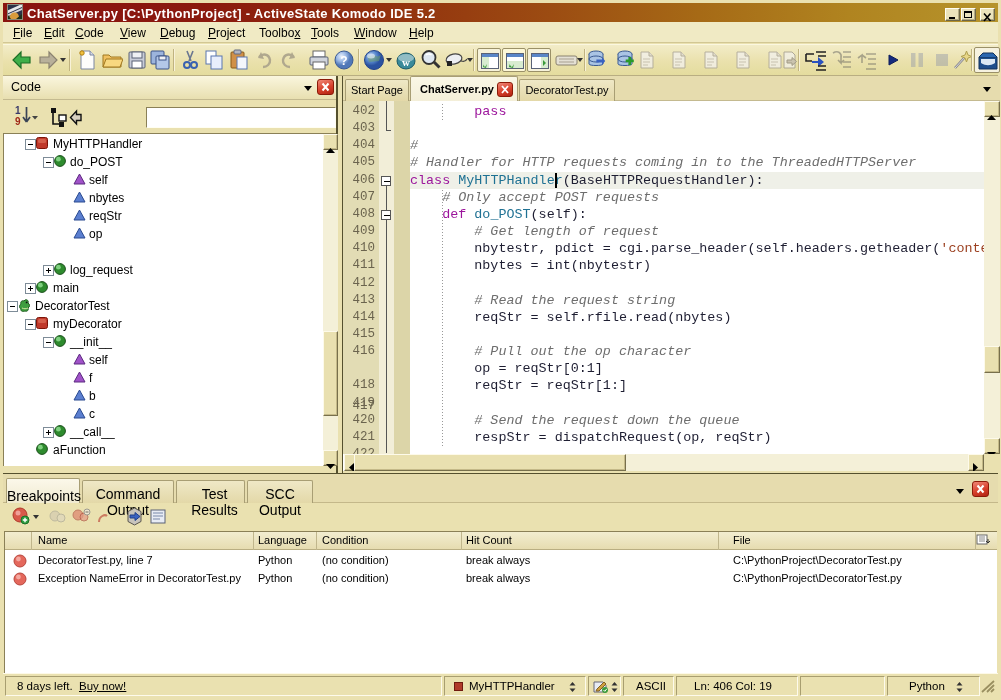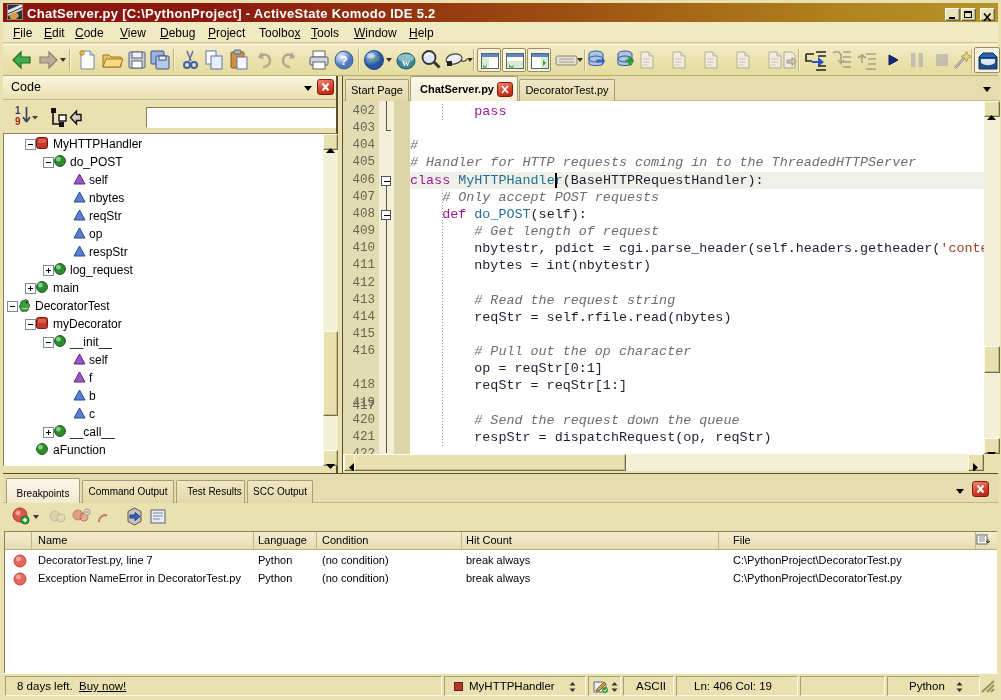--- a/index.html
+++ b/index.html
@@ -60,21 +60,21 @@
 #foldcol { left:36px; top:25px; width:15px; height:353px; background:#f2eed8; }
 #markcol { left:51px; top:25px; width:16px; height:353px; background:#dcd5a8; }
 #codearea { left:67px; top:25px; width:574px; height:353px; background:#fff; overflow:hidden; }
 .cl { position:absolute; left:0; font-family:"Liberation Mono",monospace; font-size:13.4px; white-space:pre; color:#1e1e32; }
 .gl { position:absolute; right:4px; font-family:"Liberation Mono",monospace; font-size:12.5px; color:#6b644e; }
 .kw { color:#9c159c; } .cls { color:#1f7193; } .cmt { color:#6e6e6e; font-style:italic; } .str { color:#9c4121; }
 #vsb { left:641px; top:25px; width:16px; height:353px; }
 #hsb { left:1px; top:378px; width:640px; height:17px; }
 #bottompanel { left:3px; top:473px; width:995px; height:200px; background:#eae1b0;
   border-top:1px solid #55502e; }
-.btab { position:absolute; top:6px; height:23px; font-size:10px;
+.btab { position:absolute; top:6px; height:23px; font-size:14px;
   background:linear-gradient(to bottom,#efe8c6,#e3d8a8);
   border:1px solid #a89e74; border-bottom:none; border-radius:2px 2px 0 0;
   padding:5px 9px 0 9px; }
 .btab.active { top:4px; height:25px; background:linear-gradient(to bottom,#fbf8ea,#f0ead0); padding-top:9px; }
 #bp-tabbar { left:0; top:0; width:995px; height:29px; border-bottom:1px solid #c4b88a; background:#e6dcae; }
 #bp-toolbar { left:0; top:29px; width:995px; height:27px; }
 #bp-table { left:1px; top:57px; width:993px; height:142px; background:#fff;
   border-top:1px solid #8a8057; border-left:1px solid #8a8057; }
 #bp-header { position:absolute; left:0; top:0; width:992px; height:18px;
   background:linear-gradient(to bottom,#f2edd0,#e6dcb0); border-bottom:1px solid #b9ae82; font-size:11px; }
@@ -406,28 +406,20 @@
         <span class="tlabel" style="left:85px;">reqStr</span>
       </div>
 <div class="trow" style="top:91px;">
         <span style="position:absolute;left:69px;top:2px;">
           <svg class="ticn" width="13" height="12" viewBox="0 0 13 12">
             <path d="M6.5 1 L12 11 L1 11 Z" fill="#5b7fd0" stroke="#2a4a90"></path>
           </svg>
         </span>
         <span class="tlabel" style="left:85px;">op</span>
       </div>
-<div class="trow" style="top:109px;">
-        <span style="position:absolute;left:69px;top:2px;">
-          <svg class="ticn" width="13" height="12" viewBox="0 0 13 12">
-            <path d="M6.5 1 L12 11 L1 11 Z" fill="#5b7fd0" stroke="#2a4a90"></path>
-          </svg>
-        </span>
-        <span class="tlabel" style="left:85px;">respStr</span>
-      </div>
 <div class="trow" style="top:127px;">
         <span class="exp plus" style="left:39px;">
           <i></i>
           <b></b>
         </span>
         <span style="position:absolute;left:50px;top:2px;">
           <svg class="ticn" width="12" height="12" viewBox="0 0 12 12">
             <circle cx="6" cy="6" r="5.4" fill="#2e8b2e" stroke="#1a4f1a"></circle>
             <circle cx="4.4" cy="4.2" r="2.4" fill="#7fd07f"></circle>
           </svg>

